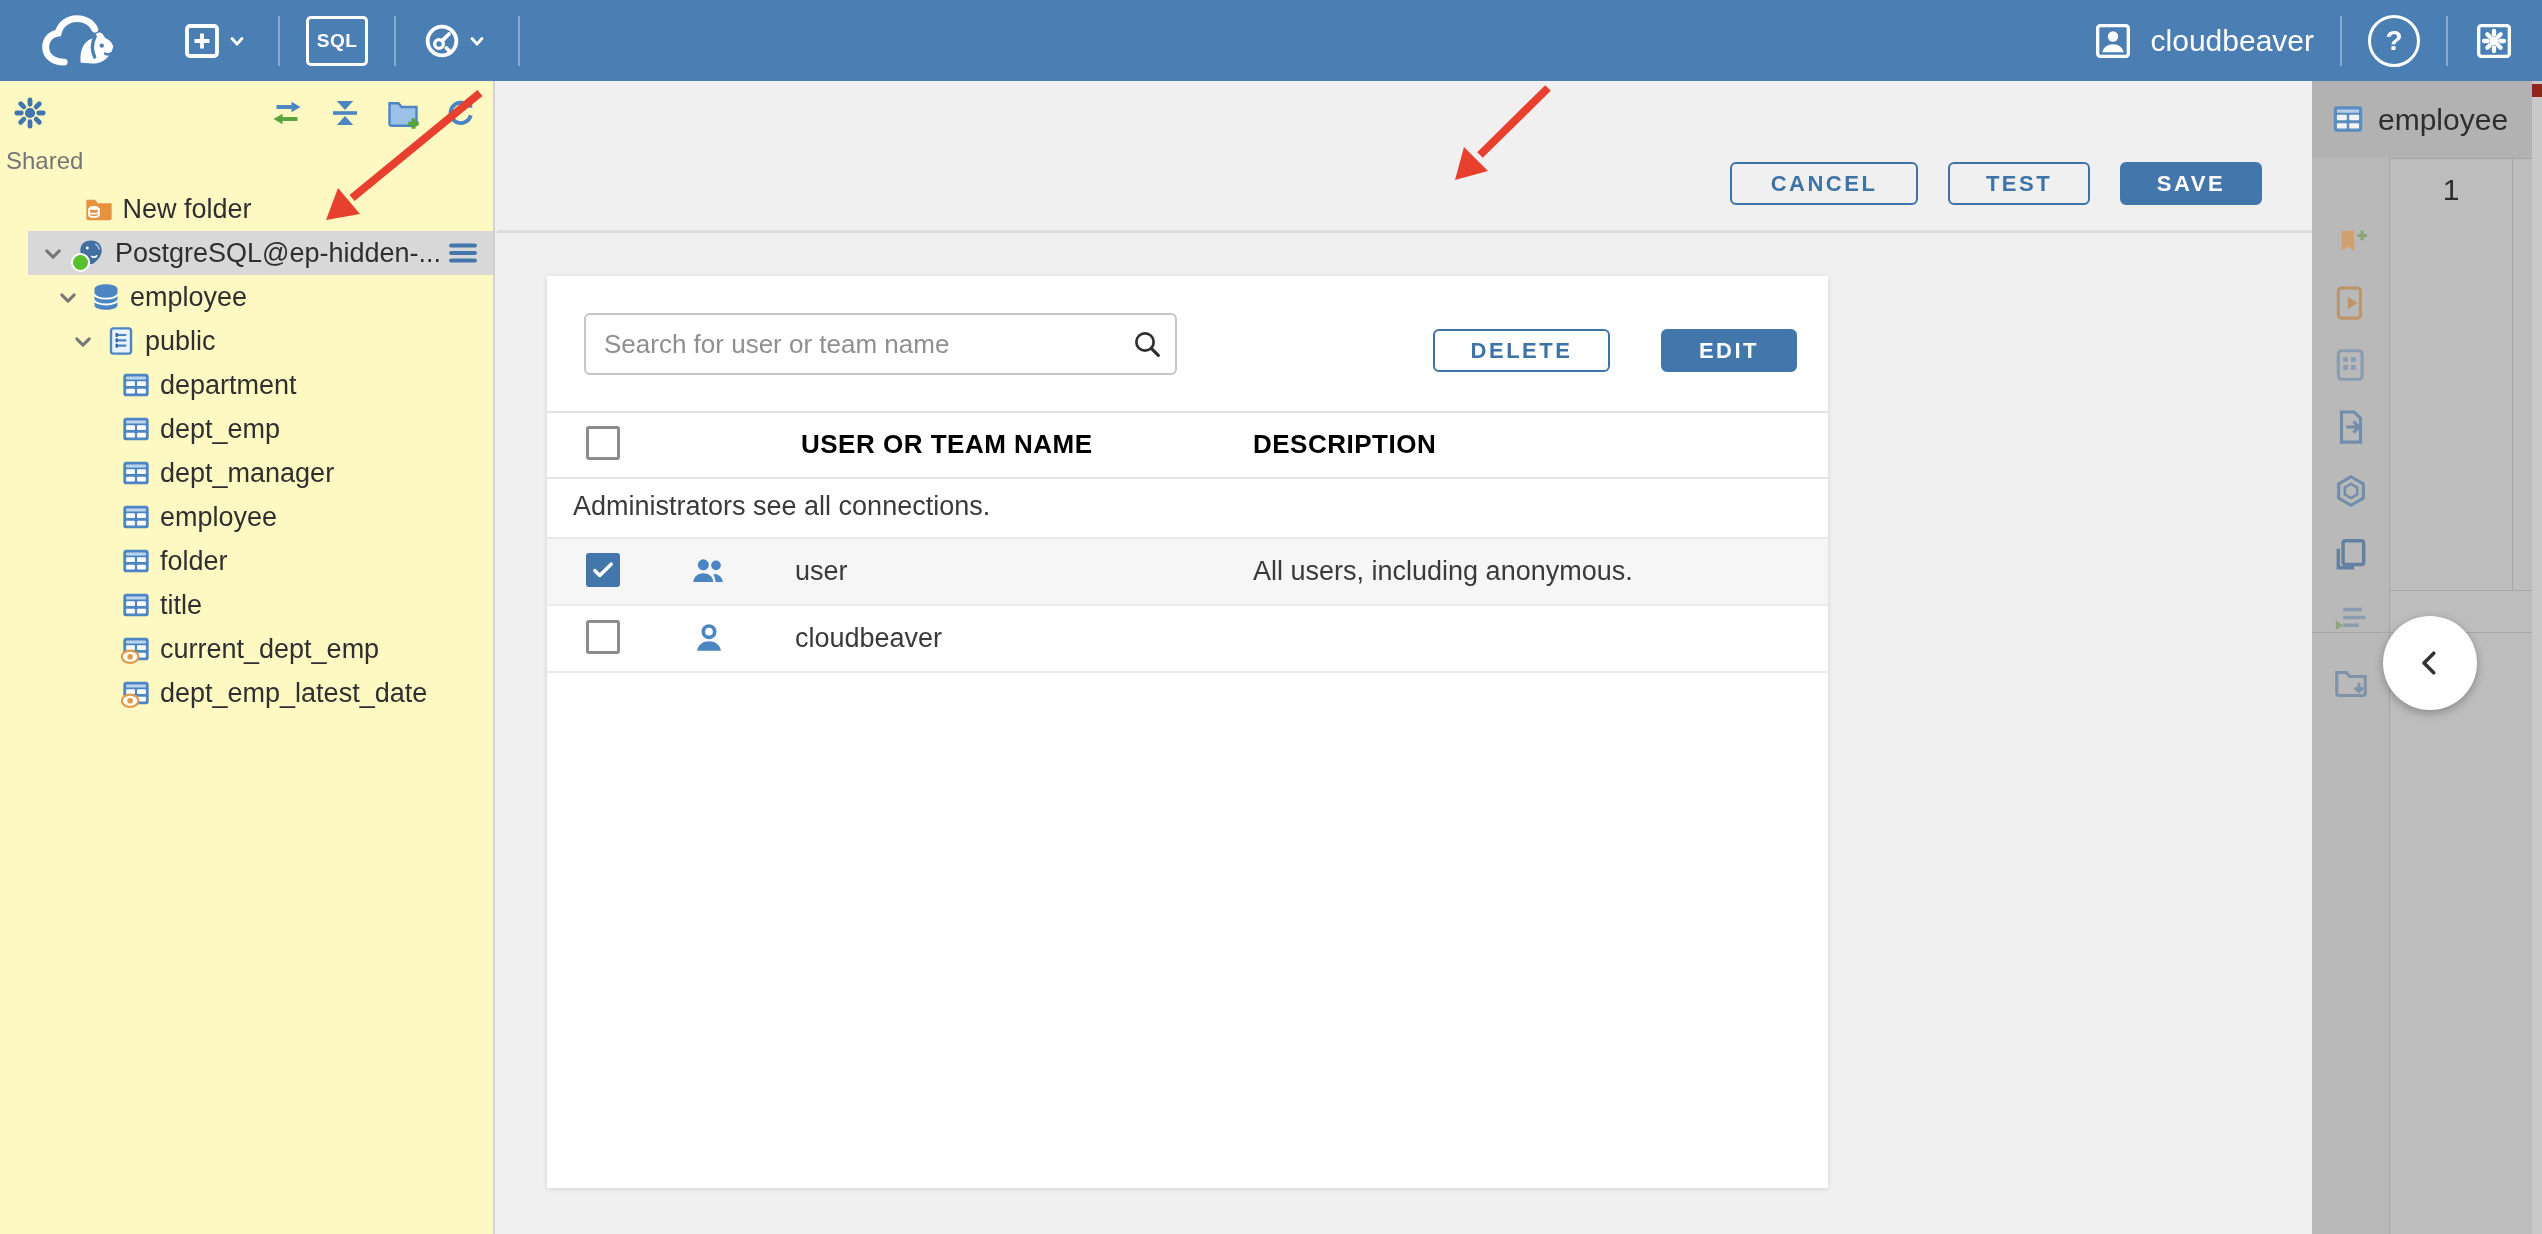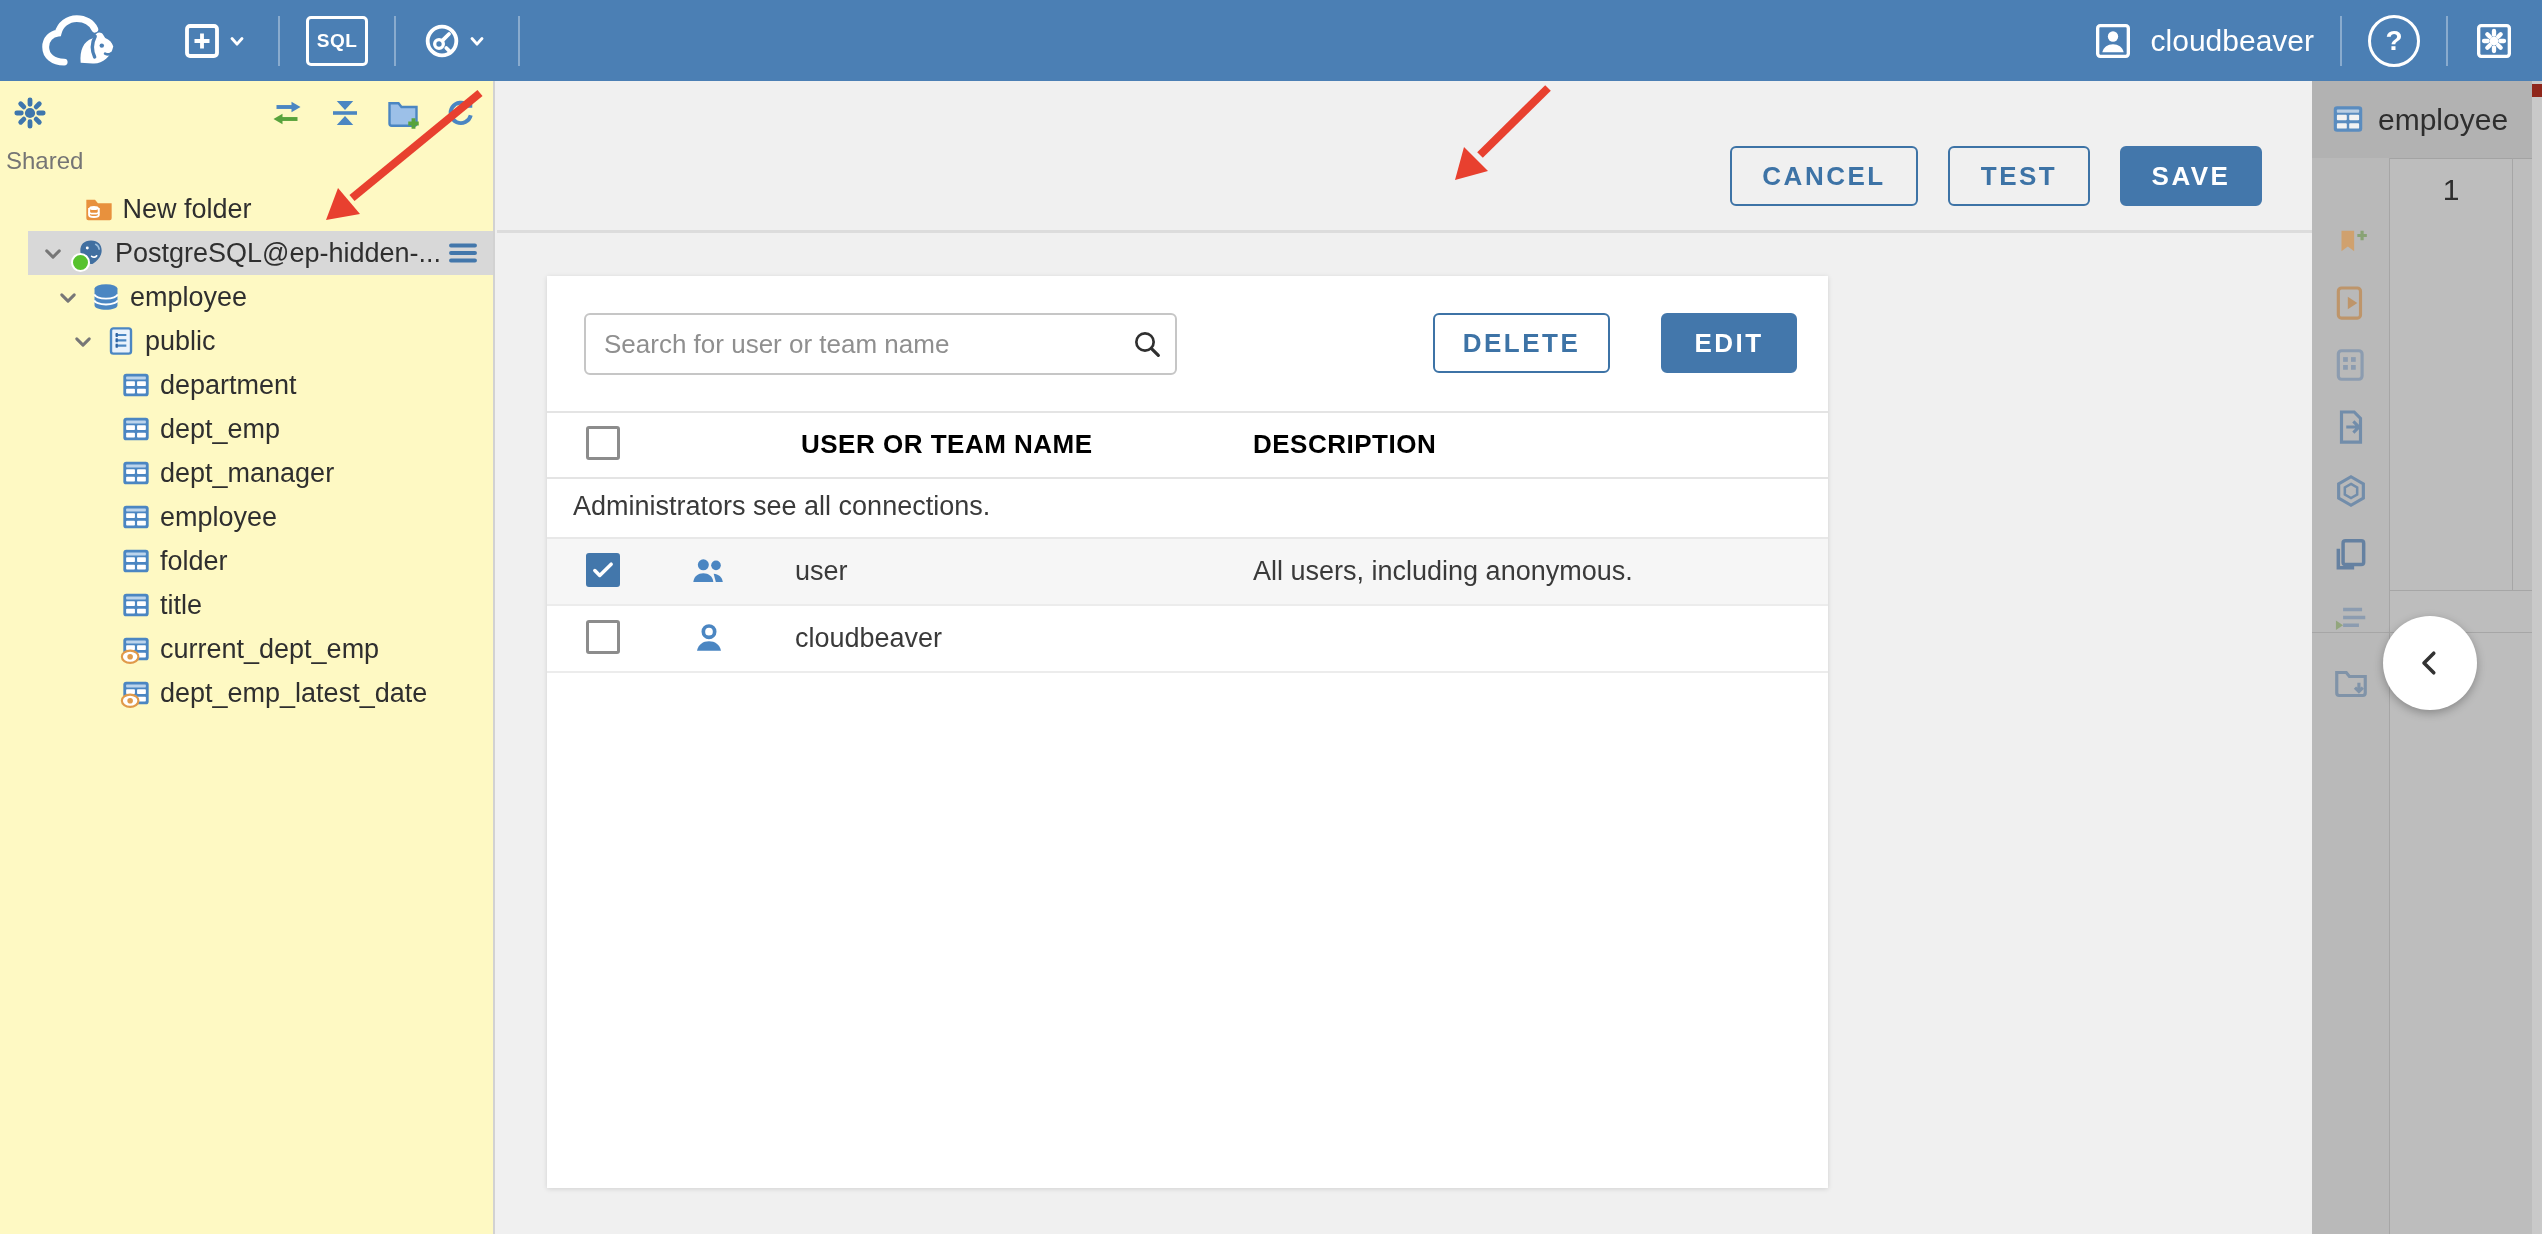--- a/index.html
+++ b/index.html
@@ -46,23 +46,23 @@
 
   
   #dialog{position:absolute;left:497px;top:81px;width:1815px;height:1153px;background:#f0f0f0;}
   #tabs{position:absolute;left:8px;top:79px;height:73px;display:flex;gap:12px;}
   .tab{position:relative;display:flex;align-items:center;padding:0 26px;
        font-size:26px;letter-spacing:1.3px;color:#8e8e8e;cursor:pointer;white-space:nowrap;}
   .tab.active{color:#4a4a4a;}
   .tab.active::after{content:"";position:absolute;left:0;right:0;bottom:-2px;height:6px;background:#4377ab;}
   #tabline{position:absolute;left:0;right:0;top:149px;height:3px;background:#dcdcdc;}
   #dlg-actions{position:absolute;top:65px;right:50px;display:flex;gap:30px;}
-  .btn{box-sizing:border-box;height:60px;border-radius:6px;font-size:26px;font-weight:bold;
+  .btn{box-sizing:border-box;height:43px;border-radius:6px;font-size:22px;font-weight:bold;
        letter-spacing:2.5px;display:flex;align-items:center;justify-content:center;
-       cursor:pointer;font-family:"Liberation Sans",sans-serif;}
+       cursor:pointer;font-family:"Liberation Sans",sans-serif;margin-top:16px;}
   .btn.outline{border:2px solid #3d73a6;color:#3d73a6;background:transparent;}
   .btn.fill{border:2px solid #4377ab;background:#4377ab;color:#fff;}
 
   #card{position:absolute;left:50px;top:195px;width:1281px;height:912px;background:#fff;
         box-shadow:0 1px 5px rgba(0,0,0,.13);}
   #searchbox{position:absolute;left:37px;top:37px;width:593px;height:62px;box-sizing:border-box;
              border:2px solid #c6c6c6;border-radius:6px;background:#fff;}
   #searchbox input{position:absolute;left:0;top:0;width:100%;height:100%;border:none;outline:none;
              background:transparent;font-size:26px;color:#333;padding:0 52px 0 18px;box-sizing:border-box;
              font-family:"Liberation Sans",sans-serif;}

